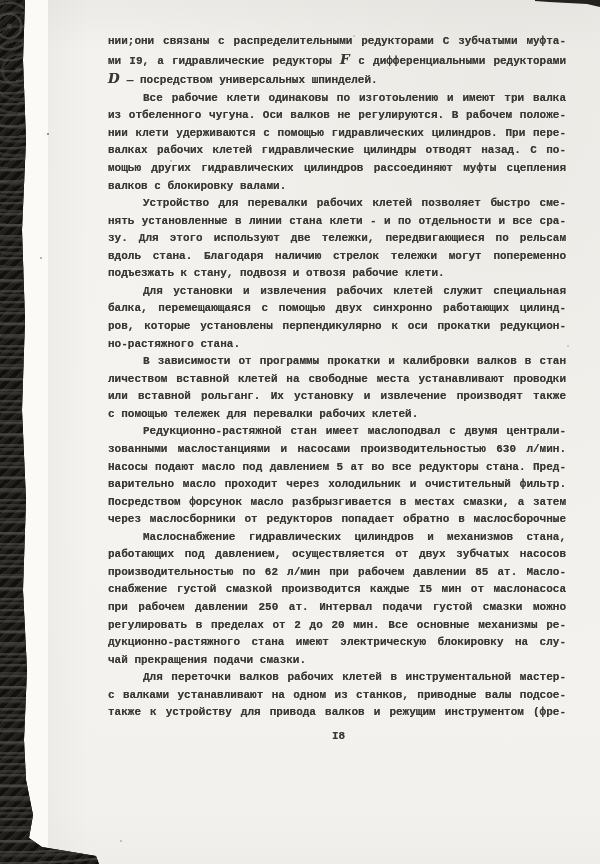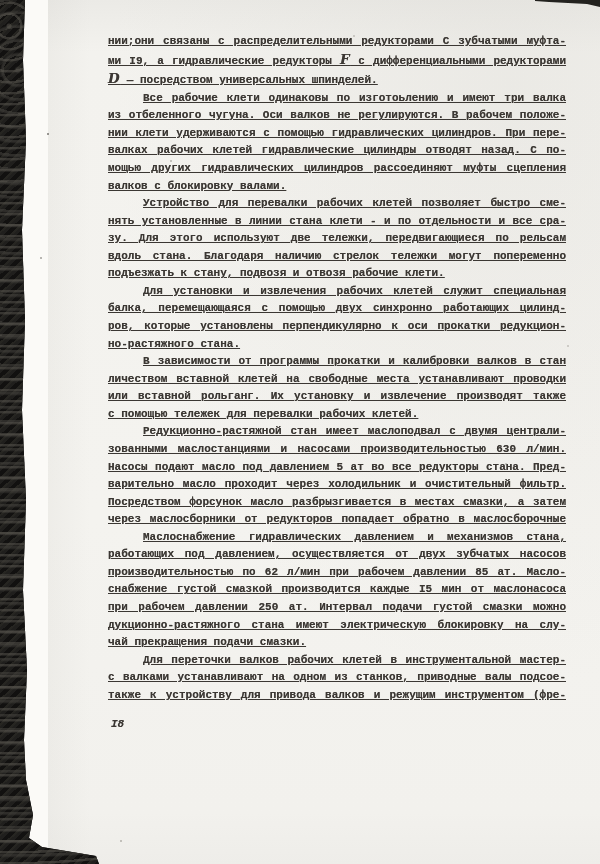--- a/index.html
+++ b/index.html
@@ -50,28 +50,28 @@
                 520px 212px 0 rgba(140,137,130,.45),
                 73px 707px 0 rgba(120,117,110,.5),
                 306px -98px 0 rgba(150,147,140,.5);
   }
   .text-block {
     position: absolute; left: 108px; top: 33px; width: 458px;
     font-size: 11px; font-weight: 700; line-height: 17.56px;
     color: #3b3733; letter-spacing: 0;
     text-shadow: 0 0 .6px rgba(59,55,51,.65);
   }
-  .ln { text-align: justify; text-align-last: justify; text-decoration: underline; }
+  .ln { text-align: justify; text-align-last: justify; }
   .ln.end { text-align-last: left; }
   .ln.ind { text-indent: 35px; }
   .script {
     font-family: "DejaVu Serif", serif; font-style: italic;
     font-size: 13.5px; letter-spacing: .5px;
   }
-  .pagenum { margin-top: 12px; padding-left: 3px; text-align: left; font-style: italic; }
+  .pagenum { margin-top: 6px; padding-left: 3px; text-align: center; }
 </style>
 </head>
 <body>
 
 <div class="paper"></div>
 <div class="paper-shade"></div>
 <div class="gap-strip"></div>
 <div class="gutter"></div>
 <div class="top-edge-line"></div>
 <div class="specks"></div>
@@ -99,25 +99,26 @@
       <div class="ln ind"><span>В зависимости от программы прокатки и калибровки валков в стан</span></div>
       <div class="ln"><span>личеством вставной клетей на свободные места устанавливают проводки</span></div>
       <div class="ln"><span>или вставной рольганг. Их установку и извлечение производят также</span></div>
       <div class="ln end"><span>с помощью тележек для перевалки рабочих клетей.</span></div>
       <div class="ln ind"><span>Редукционно-растяжной стан имеет маслоподвал с двумя централи-</span></div>
       <div class="ln"><span>зованными маслостанциями и насосами производительностью 630 л/мин.</span></div>
       <div class="ln"><span>Насосы подают масло под давлением 5 ат во все редукторы стана. Пред-</span></div>
       <div class="ln"><span>варительно масло проходит через холодильник и очистительный фильтр.</span></div>
       <div class="ln"><span>Посредством форсунок масло разбрызгивается в местах смазки, а затем</span></div>
       <div class="ln"><span>через маслосборники от редукторов попадает обратно в маслосборочные</span></div>
-      <div class="ln ind"><span>Маслоснабжение гидравлических давлением и механизмов стана,</span></div>
+      <div class="ln ind"><span>Маслоснабжение гидравлических цилиндров и механизмов стана,</span></div>
       <div class="ln"><span>работающих под давлением, осуществляется от двух зубчатых насосов</span></div>
       <div class="ln"><span>производительностью по 62 л/мин при рабочем давлении 85 ат. Масло-</span></div>
       <div class="ln"><span>снабжение густой смазкой производится каждые I5 мин от маслонасоса</span></div>
       <div class="ln"><span>при рабочем давлении 250 ат. Интервал подачи густой смазки можно</span></div>
+      <div class="ln"><span>регулировать в пределах от 2 до 20 мин. Все основные механизмы ре-</span></div>
       <div class="ln"><span>дукционно-растяжного стана имеют электрическую блокировку на слу-</span></div>
       <div class="ln end"><span>чай прекращения подачи смазки.</span></div>
       <div class="ln ind"><span>Для переточки валков рабочих клетей в инструментальной мастер-</span></div>
       <div class="ln"><span>с валками устанавливают на одном из станков, приводные валы подсое-</span></div>
       <div class="ln"><span>также к устройству для привода валков и режущим инструментом (фре-</span></div>
     </div>
   <div class="pagenum">I8</div>
 </div>
 
 </body></html>

